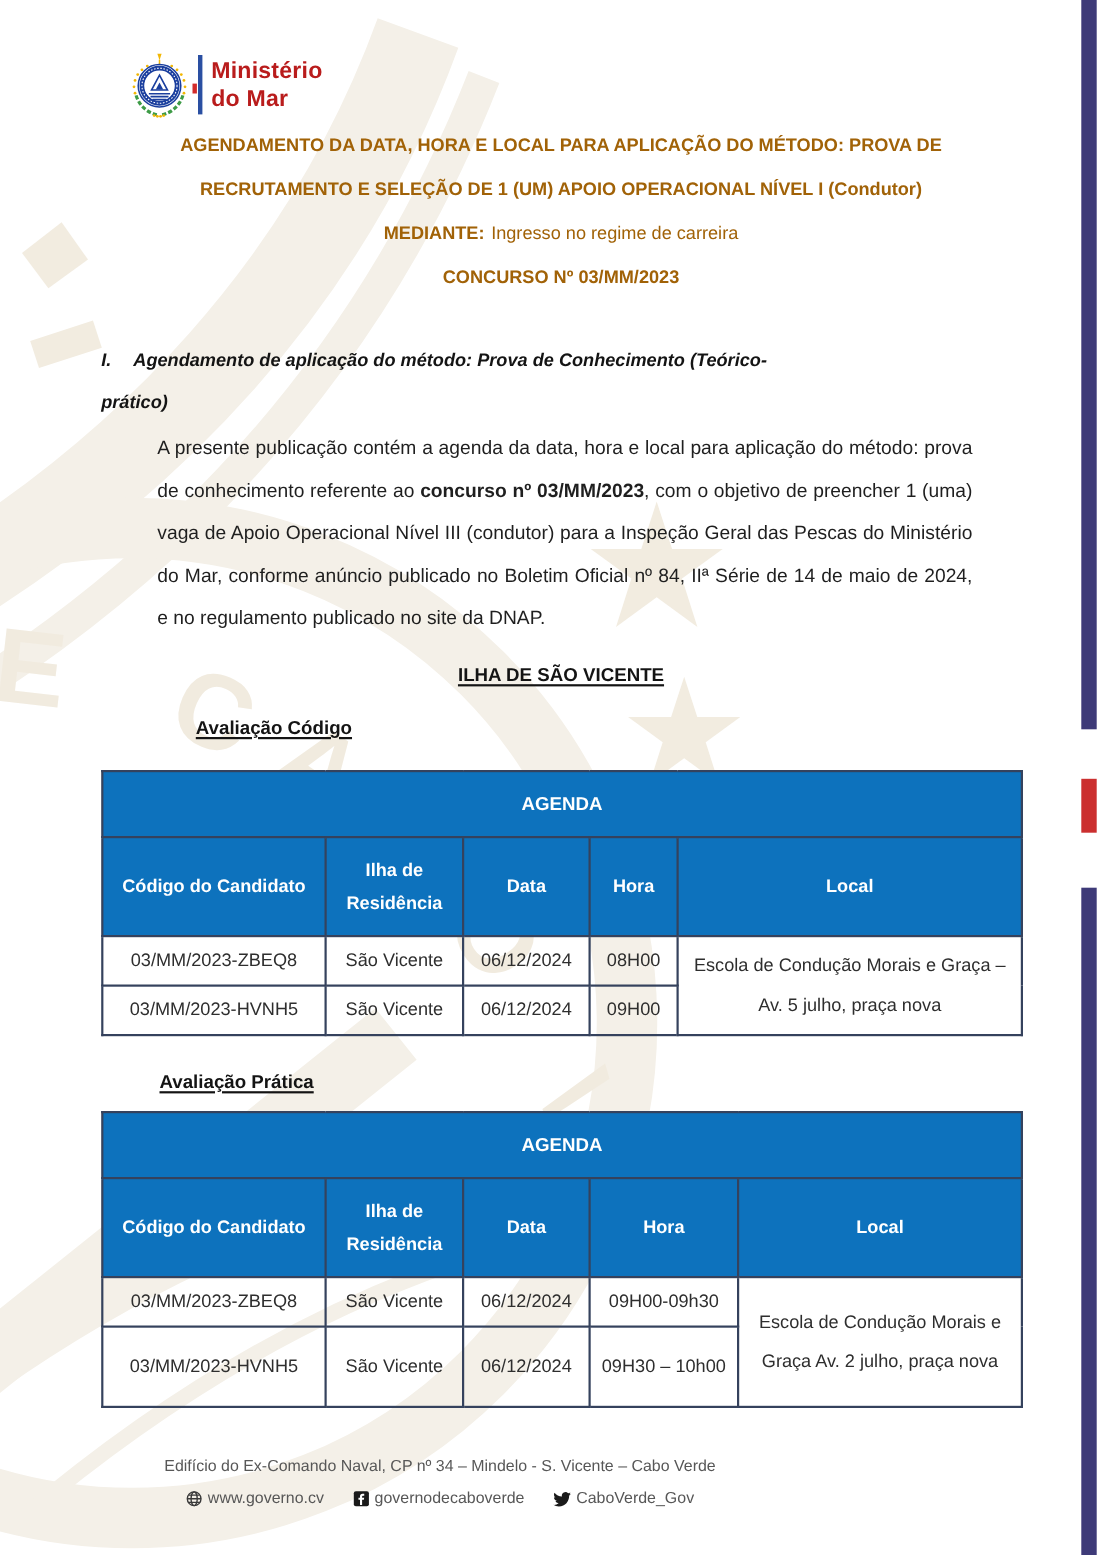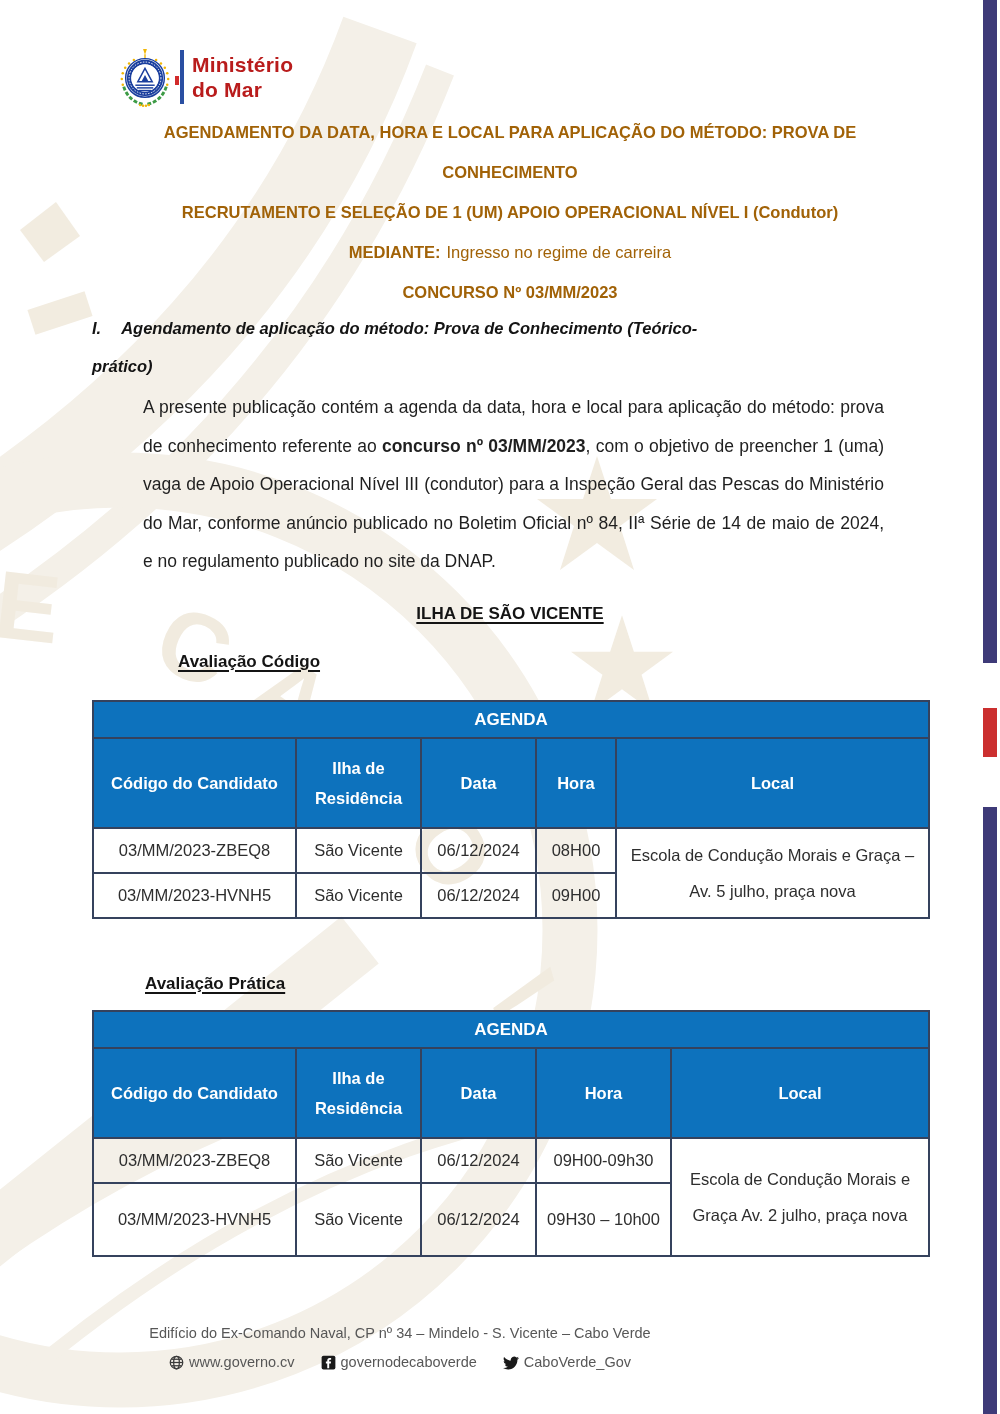--- a/index.html
+++ b/index.html
@@ -37,21 +37,21 @@
        }
   .u { text-decoration:underline; text-decoration-thickness:2px; text-underline-offset:3px; }
   .sub-heading { position:absolute; font-weight:bold; font-size:17px; color:#141414; }
   .sub-heading.teorica { left:178px; top:652px; }
   .sub-heading.pratica { left:145px; top:974px; }
   
   .agenda { position:absolute; left:92px; border-collapse:collapse; table-layout:fixed; width:836px; }
   .agenda td { border:2px solid #35425d; text-align:center; vertical-align:middle;
                font-size:16.5px; color:#2e2e2e; padding:2px 4px; }
   .agenda .blue { background:#0d72bd; color:#ffffff; font-weight:bold; }
-  .agenda .title-row td { height:37px; font-size:17px; }
+  .agenda .title-row td { height:60px; font-size:17px; }
   .agenda .head-row td { height:90px; line-height:30px; }
   .agenda .local-cell { line-height:36px; }
   .t1 { top:700px; }
   .t2 { top:1010px; }
   .t1 .r1 td, .t1 .r2 td { height:45px; }
   .t2 .r1 td { height:45px; }
   .t2 .r2 td { height:73px; }
   
   .footer { position:absolute; left:0; top:1320px; width:800px; text-align:center;
             color:#575757; font-size:14.5px; line-height:27px; }
@@ -140,21 +140,20 @@
       <div class="red-dash"></div>
     </div>
     <div class="logo-text">
       <div>Ministério</div>
       <div>do Mar</div>
     </div>
   </div>
 
   <div class="content titles" style="position:absolute;">
     <p>AGENDAMENTO DA DATA, HORA E LOCAL PARA APLICAÇÃO DO MÉTODO: PROVA DE</p>
-    <p>CONHECIMENTO</p>
     <p>RECRUTAMENTO E SELEÇÃO DE 1 (UM) APOIO OPERACIONAL NÍVEL I (Condutor)</p>
     <p><strong>MEDIANTE:</strong><span class="normal">Ingresso no regime de carreira</span></p>
     <p>CONCURSO Nº 03/MM/2023</p>
   </div>
 
   <div class="content list-item" style="position:absolute;">
     <p><span>I.</span><span class="li-gap">Agendamento de aplicação do método: Prova de Conhecimento (Teórico-</span></p>
     <p>prático)</p>
   </div>
 

